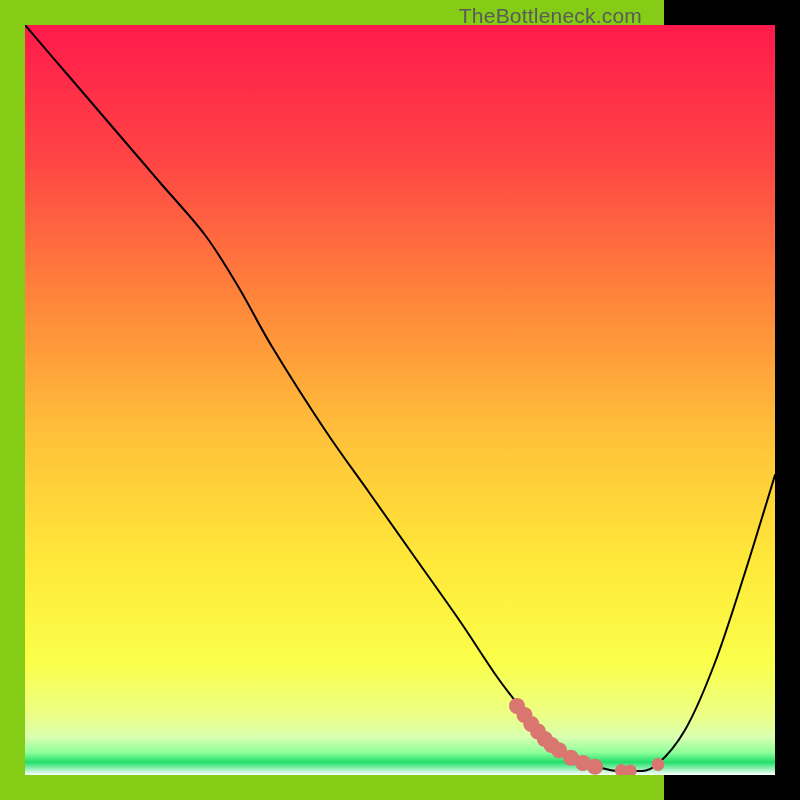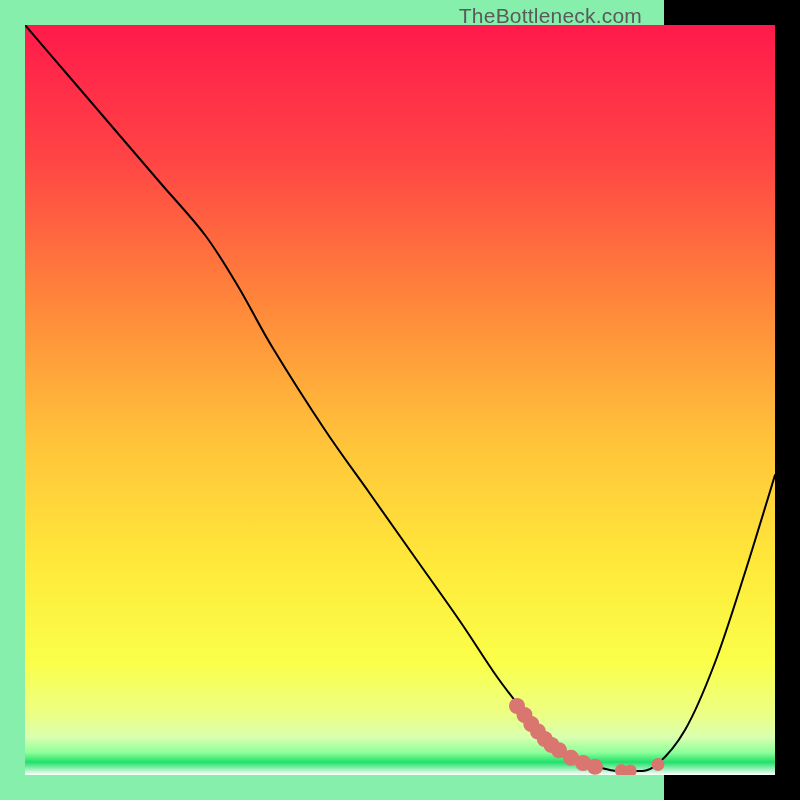--- a/index.html
+++ b/index.html
@@ -7,21 +7,21 @@
     padding: 0;
     background: #000;
     width: 800px;
     height: 800px;
     overflow: hidden;
     font-family: Arial, Helvetica, sans-serif;
   }
   .outer-frame {
     width: 664px;
     height: 800px;
-    background: #86efac;
+    background: #84cc16;
     position: relative;
   }
   .watermark {
     position: absolute;
     top: 4px;
     right: 22px;
     color: #5a5a5a;
     font-size: 21px;
     font-weight: 500;
     letter-spacing: 0.2px;

